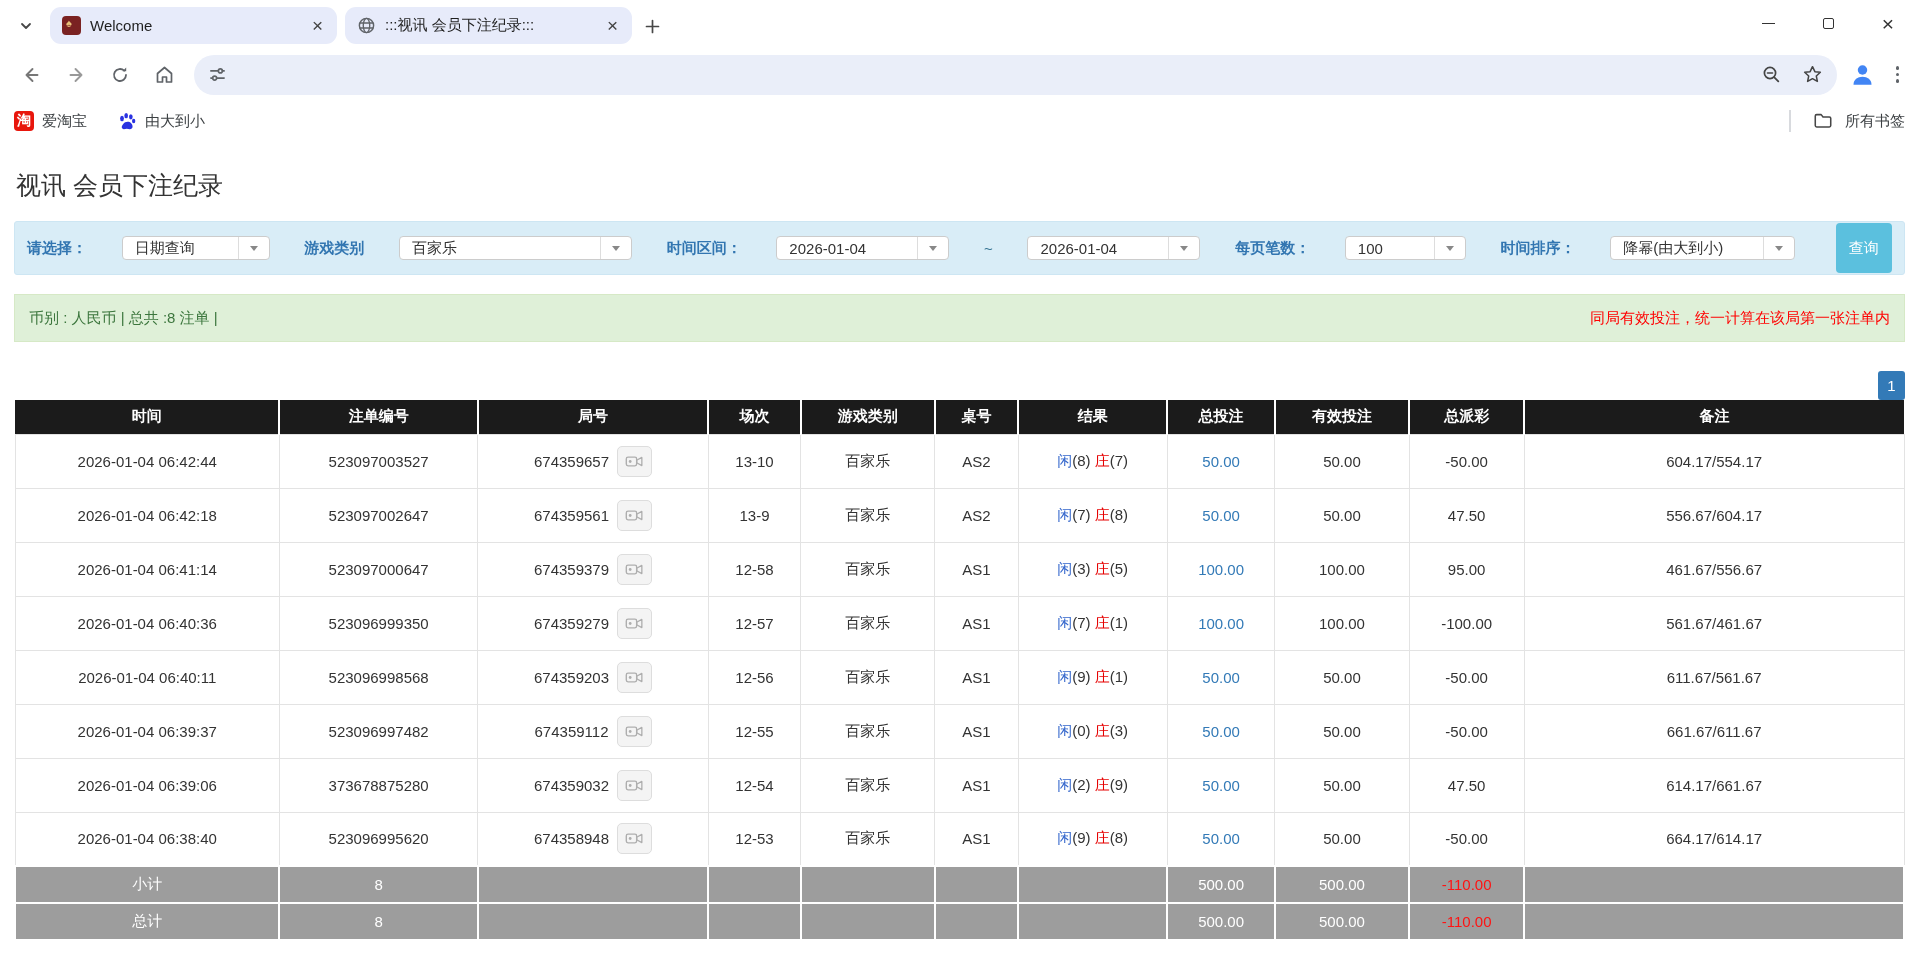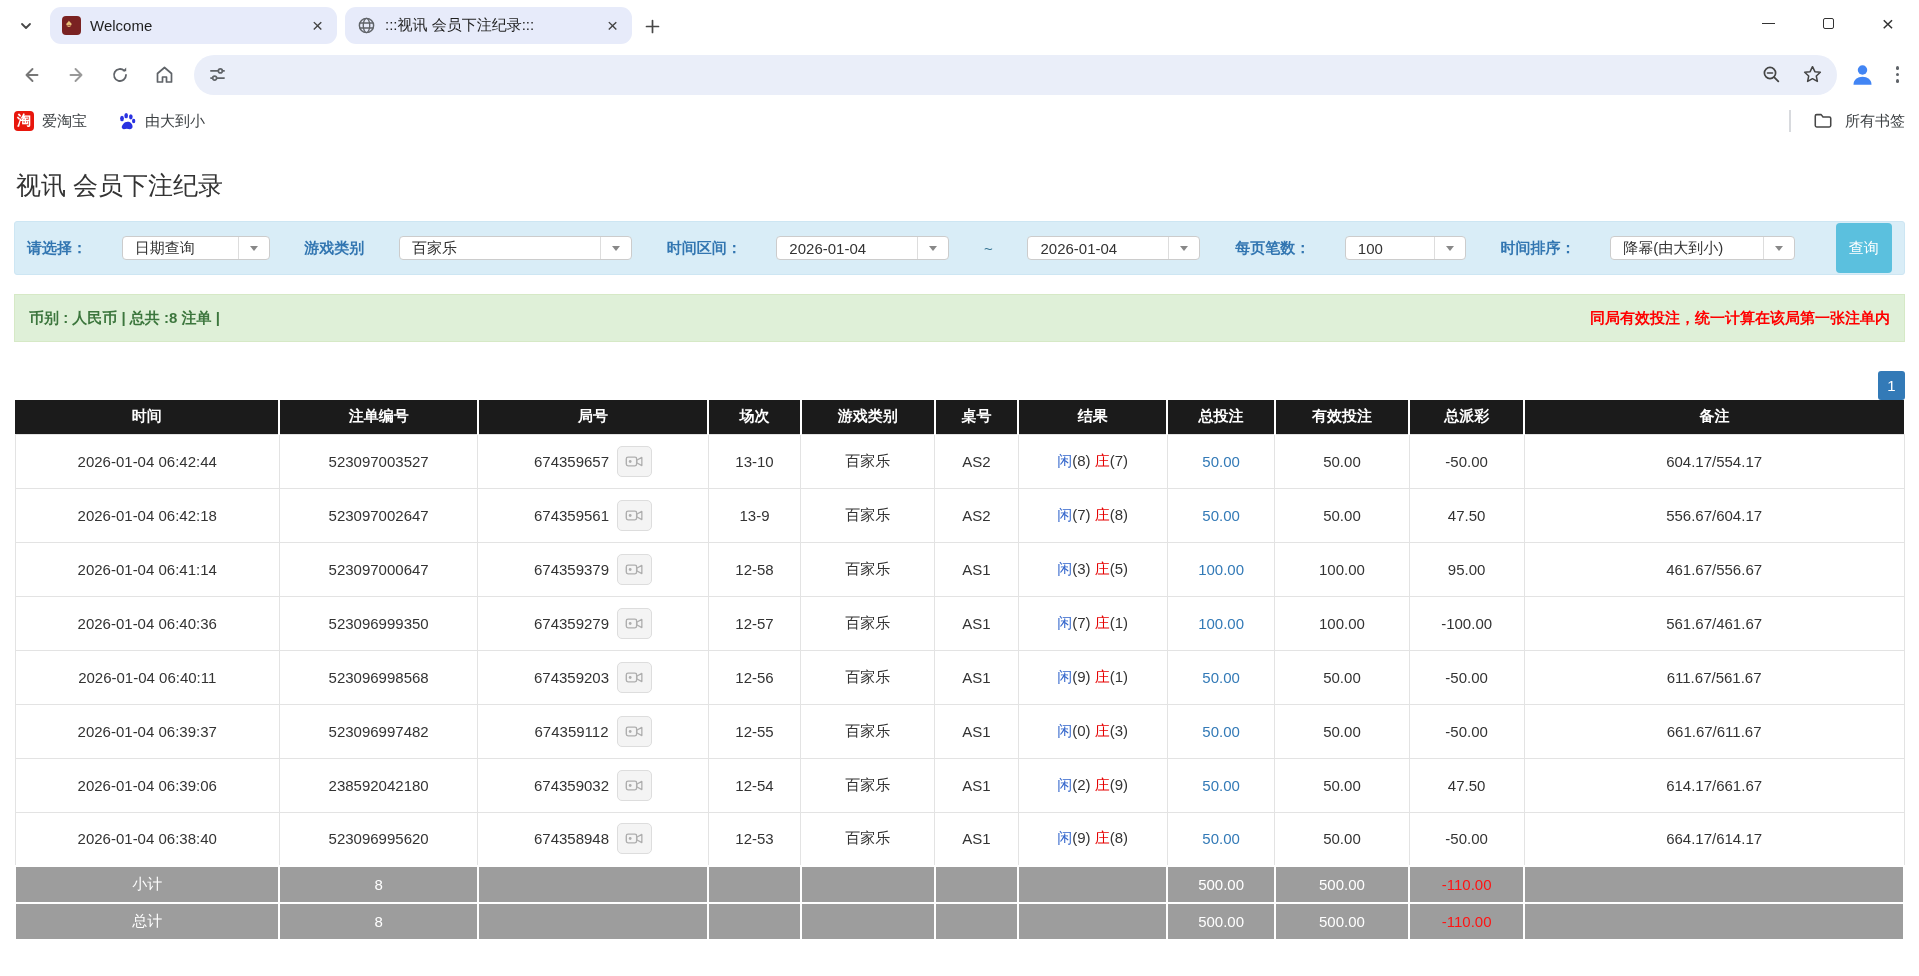--- a/index.html
+++ b/index.html
@@ -51,21 +51,21 @@
   .combo .val { display:flex; align-items:center; padding:0 12px; font-size:15px; color:#333; }
   .combo .arr { width:31px; border-left:1px solid #ddd; display:flex; align-items:center; justify-content:center; }
   .caret { width:0; height:0; border-left:4.5px solid transparent; border-right:4.5px solid transparent; border-top:5.5px solid #888; }
   .w-select .val { width:115px; }
   .w-game .val { width:200px; }
   .w-date .val { width:140px; }
   .w-pp .val { width:88px; }
   .w-sort .val { width:152px; }
   .btn-search { height:50px; background:var(--button_bg,#5bc0de); color:#fff; border:none; border-radius:4px; font-size:15px; padding:0 13px; margin-left:6px; font-family:inherit; }
 
-  .summarybar { margin-top:19px; height:48px; background:var(--summary_bg,#dff0d8); border:1px solid #d6e9c6; display:flex; align-items:center; justify-content:space-between; padding:0 14px; font-size:15px;font-weight:bold; }
+  .summarybar { margin-top:19px; height:48px; background:var(--summary_bg,#dff0d8); border:1px solid #d6e9c6; display:flex; align-items:center; justify-content:space-between; padding:0 14px; font-size:15px; }
   .sum-left { color:var(--summary_text,#3c763d); }
   .sum-right { color:var(--alert_red,#ff0000); }
 
   .pager-row { display:flex; justify-content:flex-end; margin-top:29px; }
   .page-btn { min-width:27px; background:var(--link_blue,#337ab7); color:#fff; font-size:15px; text-align:center; padding:6px 8px; border-radius:3px; }
 
   table.bet { width:100%; border-collapse:collapse; font-size:15px; table-layout:fixed; }
   col.c0{width:14%} col.c1{width:10.5%} col.c2{width:12.2%} col.c3{width:4.9%} col.c4{width:7.1%}
   col.c5{width:4.4%} col.c6{width:7.9%} col.c7{width:5.7%} col.c8{width:7.1%} col.c9{width:6.1%} col.c10{width:20.1%}
   table.bet thead th { background:var(--thead_bg,#1b1b1b); color:#fff; font-weight:bold; height:34px; border-right:2px solid #fff; }
@@ -425,21 +425,21 @@
           <td>百家乐</td>
           <td>AS1</td>
           <td><span class="xian">闲</span><span class="score">(0) </span><span class="zhuang">庄</span><span class="score">(3)</span></td>
           <td><span class="betlink">50.00</span></td>
           <td>50.00</td>
           <td class="neg">-50.00</td>
           <td>661.67/611.67</td>
         </tr>
         <tr>
           <td>2026-01-04 06:39:06</td>
-          <td>238592042180</td>
+          <td>373678875280</td>
           <td>
             <div class="round-wrap">
               <span>674359032</span>
               <span class="vid-btn">
                 <svg width="19" height="17" viewBox="0 0 22 19">
                   <rect x="1.5" y="4.5" width="12" height="10" rx="2" fill="none" stroke="#aeaeae" stroke-width="1.6"></rect>
                   <path d="M13.5 8l6-3.2v9.4l-6-3.2z" fill="none" stroke="#aeaeae" stroke-width="1.5" stroke-linejoin="round"></path>
                   <circle cx="6" cy="9.5" r="1.6" fill="#aeaeae"></circle>
                 </svg>
               </span>

